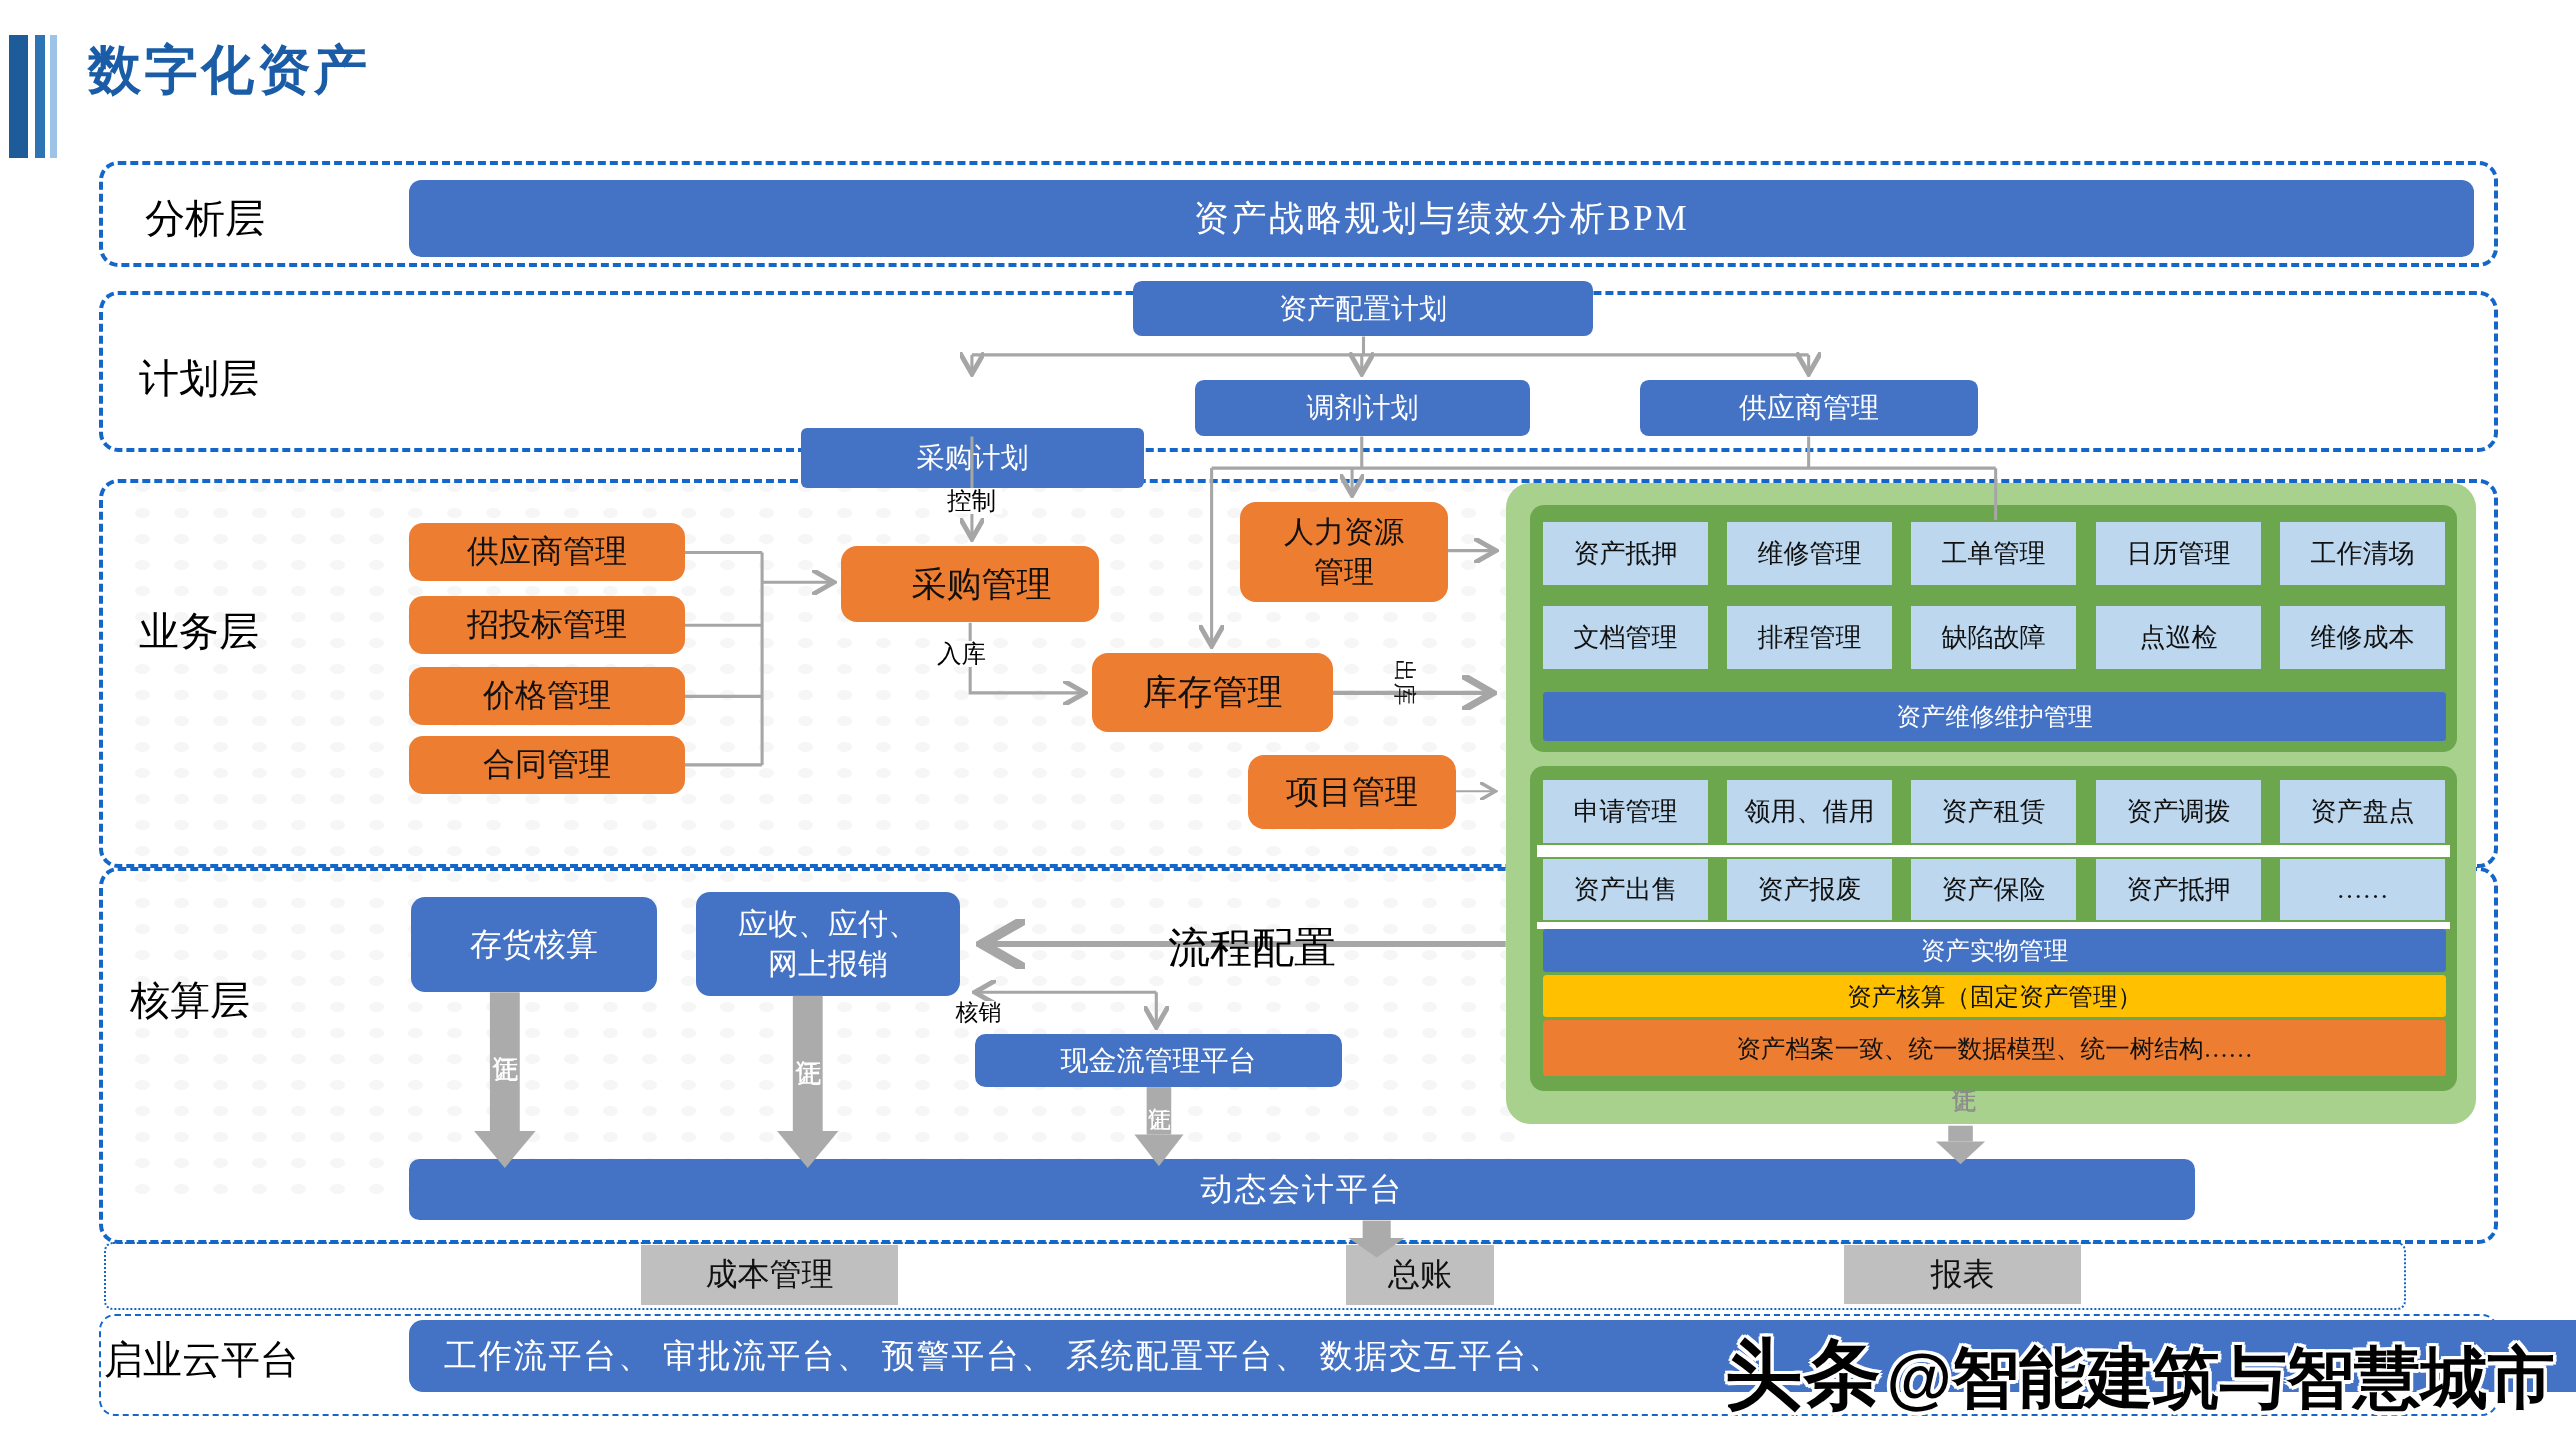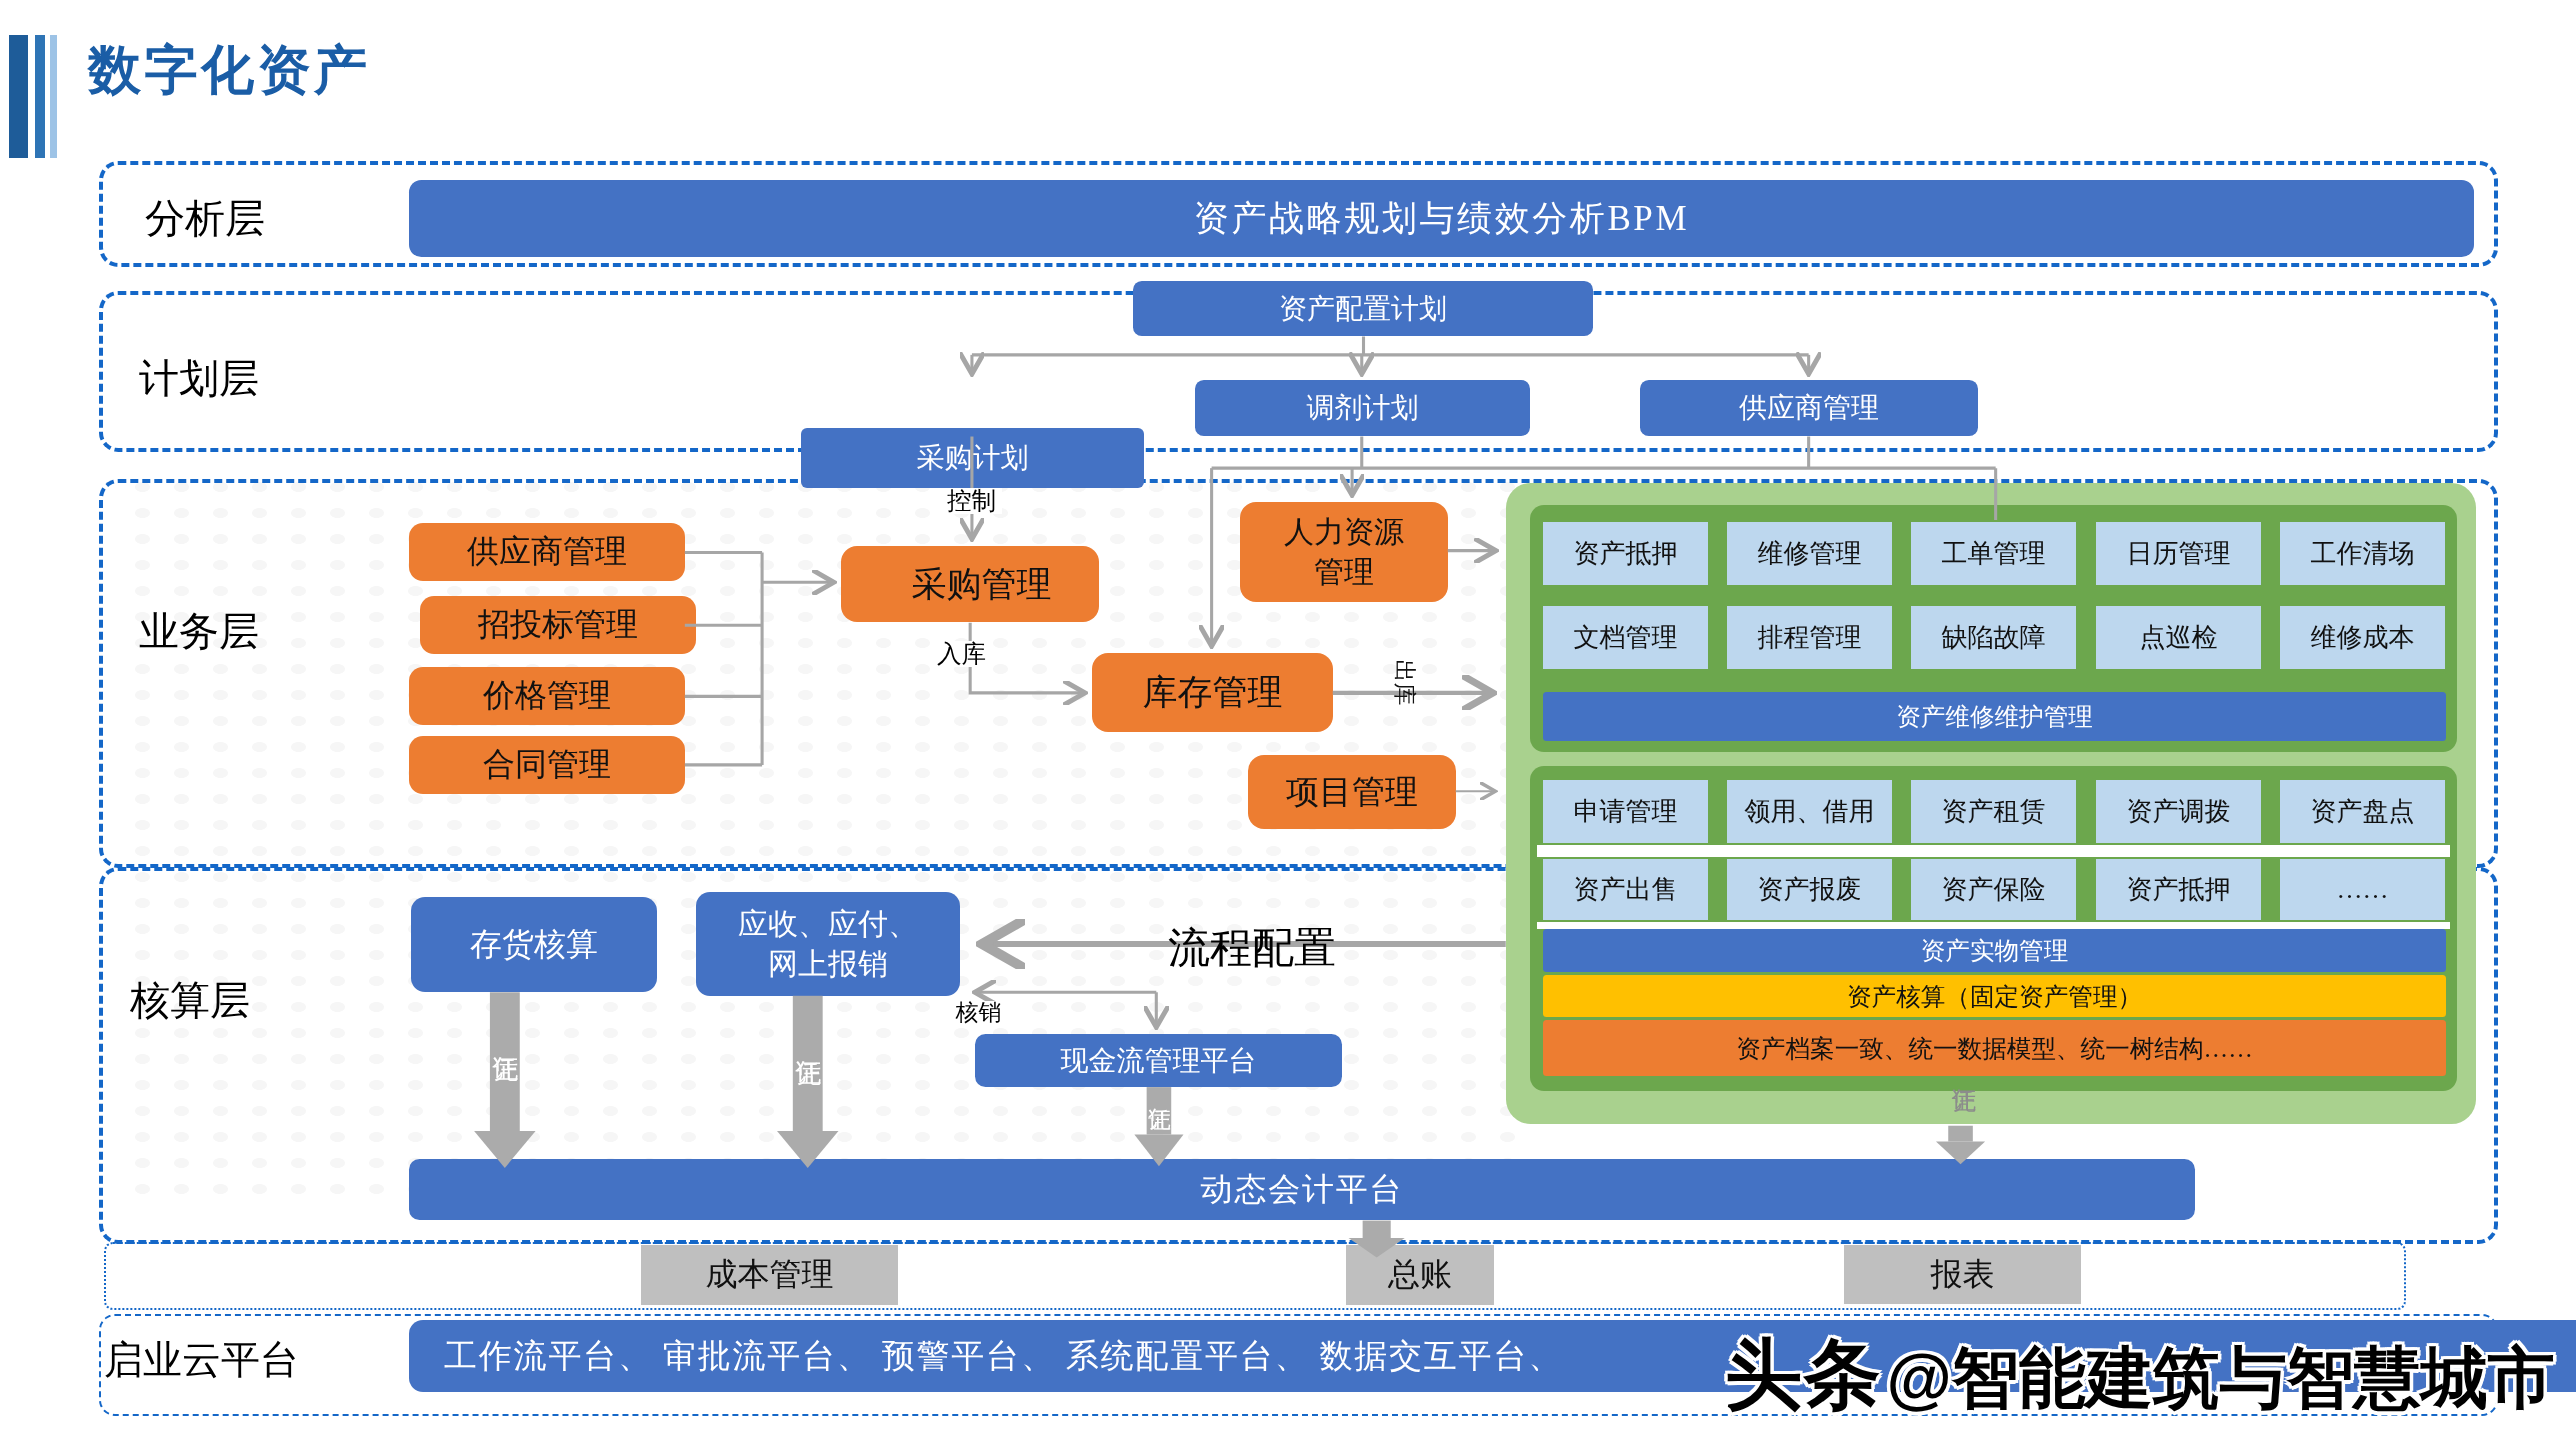--- a/index.html
+++ b/index.html
@@ -74,21 +74,21 @@
   <div class="abs layer-label" style="left:104px;top:1333px;font-size:39px;">启业云平台</div>
 
   <div class="abs box blue z20" style="left:409px;top:180px;width:2065px;height:77px;border-radius:12.3px;font-size:35px;letter-spacing:2.6px;">资产战略规划与绩效分析BPM</div>
 
   <div class="abs box blue z20" style="left:1133px;top:281px;width:460px;height:55px;border-radius:8.8px;font-size:28px;">资产配置计划</div>
   <div class="abs box blue z20" style="left:801px;top:380px;width:343px;height:60px;border-radius:6px;font-size:28px;margin-top:48px;">采购计划</div>
   <div class="abs box blue z20" style="left:1195px;top:380px;width:335px;height:56px;border-radius:8.8px;font-size:28px;">调剂计划</div>
   <div class="abs box blue z20" style="left:1640px;top:380px;width:338px;height:56px;border-radius:8.8px;font-size:28px;">供应商管理</div>
 
   <div class="abs box orange z20" style="left:409px;top:523px;width:276px;height:58px;border-radius:14px;font-size:32px;">供应商管理</div>
-  <div class="abs box orange z20" style="left:420px;top:596px;width:276px;height:58px;border-radius:14px;font-size:32px;">招投标管理</div>
+  <div class="abs box orange z20" style="left:409px;top:596px;width:276px;height:58px;border-radius:14px;font-size:32px;">招投标管理</div>
   <div class="abs box orange z20" style="left:409px;top:667px;width:276px;height:58px;border-radius:14px;font-size:32px;">价格管理</div>
   <div class="abs box orange z20" style="left:409px;top:736px;width:276px;height:58px;border-radius:14px;font-size:32px;">合同管理</div>
   <div class="abs box orange z20" style="left:841px;top:546px;width:258px;height:76px;border-radius:16px;font-size:35px;padding-left:23px;">采购管理</div>
   <div class="abs box orange z20" style="left:1092px;top:653px;width:241px;height:79px;border-radius:16px;font-size:35px;">库存管理</div>
   <div class="abs box orange z20 prewrap" style="left:1240px;top:502px;width:208px;height:100px;border-radius:16px;font-size:30px;line-height:1.35;">人力资源
 管理</div>
   <div class="abs box orange z20" style="left:1248px;top:755px;width:208px;height:74px;border-radius:16px;font-size:33px;">项目管理</div>
 
   <div class="abs small-label" style="left:941px;top:488px;width:61px;">控制</div>
   <div class="abs small-label" style="left:931px;top:641px;width:61px;">入库</div>

